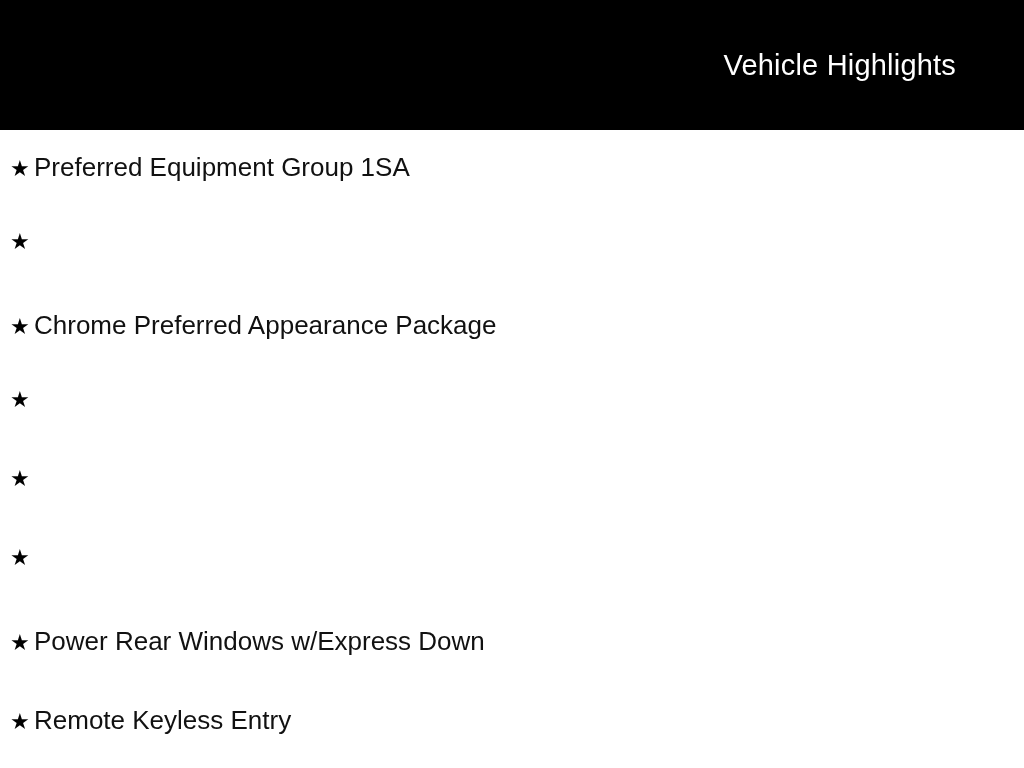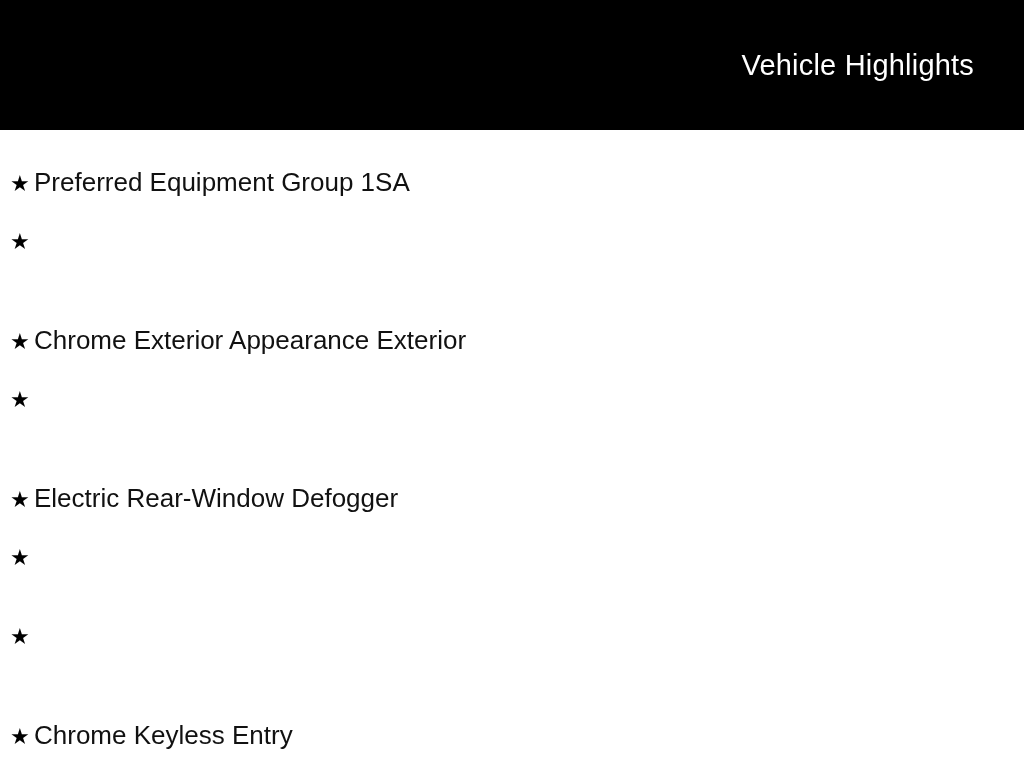--- a/index.html
+++ b/index.html
@@ -20,21 +20,21 @@
     background: #ffffff;
   }
   .header-bar {
     width: 100%;
     height: 130px;
     background: #000000;
     display: flex;
     align-items: center;
     justify-content: flex-end;
     box-sizing: border-box;
-    padding-right: 50px;
+    padding-right: 68px;
   }
   .header-title {
     color: #ffffff;
     font-size: 29px;
     font-weight: normal;
     letter-spacing: 0.2px;
     line-height: 1.2;
   }
   .highlights-list {
     list-style: none;
@@ -56,21 +56,20 @@
     line-height: 1;
     color: #000000;
     flex: 0 0 auto;
     text-align: left;
   }
   .item-label {
     font-size: 26px;
     color: #111111;
     line-height: 1.2;
     white-space: nowrap;
-    margin-top: 15px;
   }
 </style>
 </head>
 <body>
 
 <div class="page">
 
   <div class="header-bar">
     <div class="header-title">Vehicle Highlights</div>
   </div>
@@ -78,34 +77,34 @@
   <ul class="highlights-list">
     <li class="highlight-item">
       <span class="star-icon">★</span>
       <span class="item-label">Preferred Equipment Group 1SA</span>
     </li>
     <li class="highlight-item">
       <span class="star-icon">★</span>
     </li>
     <li class="highlight-item">
       <span class="star-icon">★</span>
-      <span class="item-label">Chrome Exterior Appearance Exterior</span>
-    </li>
-    <li class="highlight-item">
-      <span class="star-icon">★</span>
-    </li>
-    <li class="highlight-item">
-      <span class="star-icon">★</span>
-      <span class="item-label">Electric Rear-Window Defogger</span>
+      <span class="item-label">Chrome Preferred Appearance Package</span>
     </li>
     <li class="highlight-item">
       <span class="star-icon">★</span>
     </li>
     <li class="highlight-item">
       <span class="star-icon">★</span>
     </li>
     <li class="highlight-item">
       <span class="star-icon">★</span>
-      <span class="item-label">Chrome Keyless Entry</span>
+    </li>
+    <li class="highlight-item">
+      <span class="star-icon">★</span>
+      <span class="item-label">Power Rear Windows w/Express Down</span>
+    </li>
+    <li class="highlight-item">
+      <span class="star-icon">★</span>
+      <span class="item-label">Remote Keyless Entry</span>
     </li>
   </ul>
 
 </div>
 
 </body></html>

